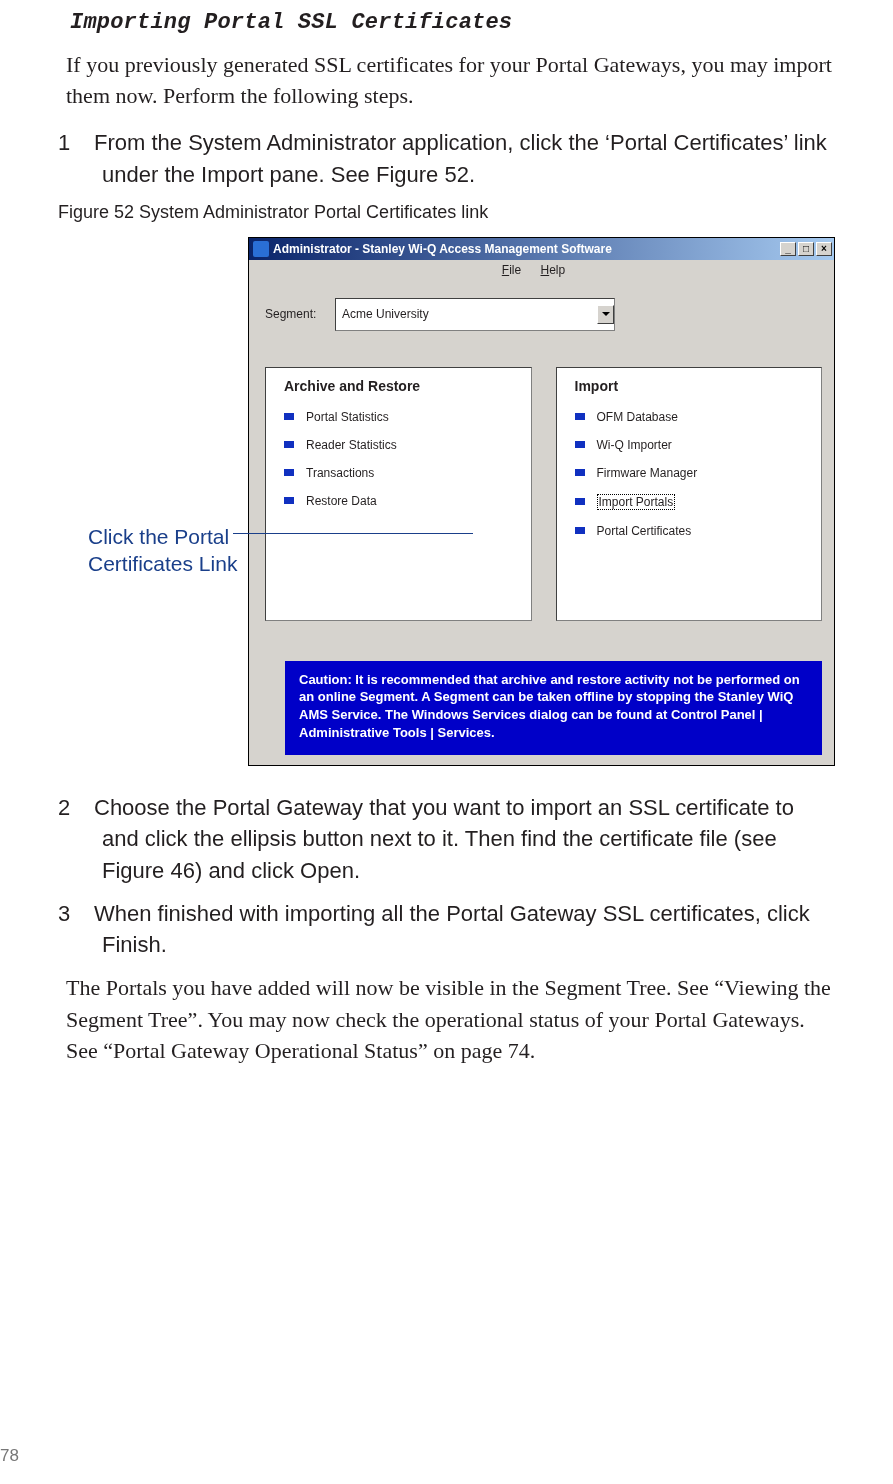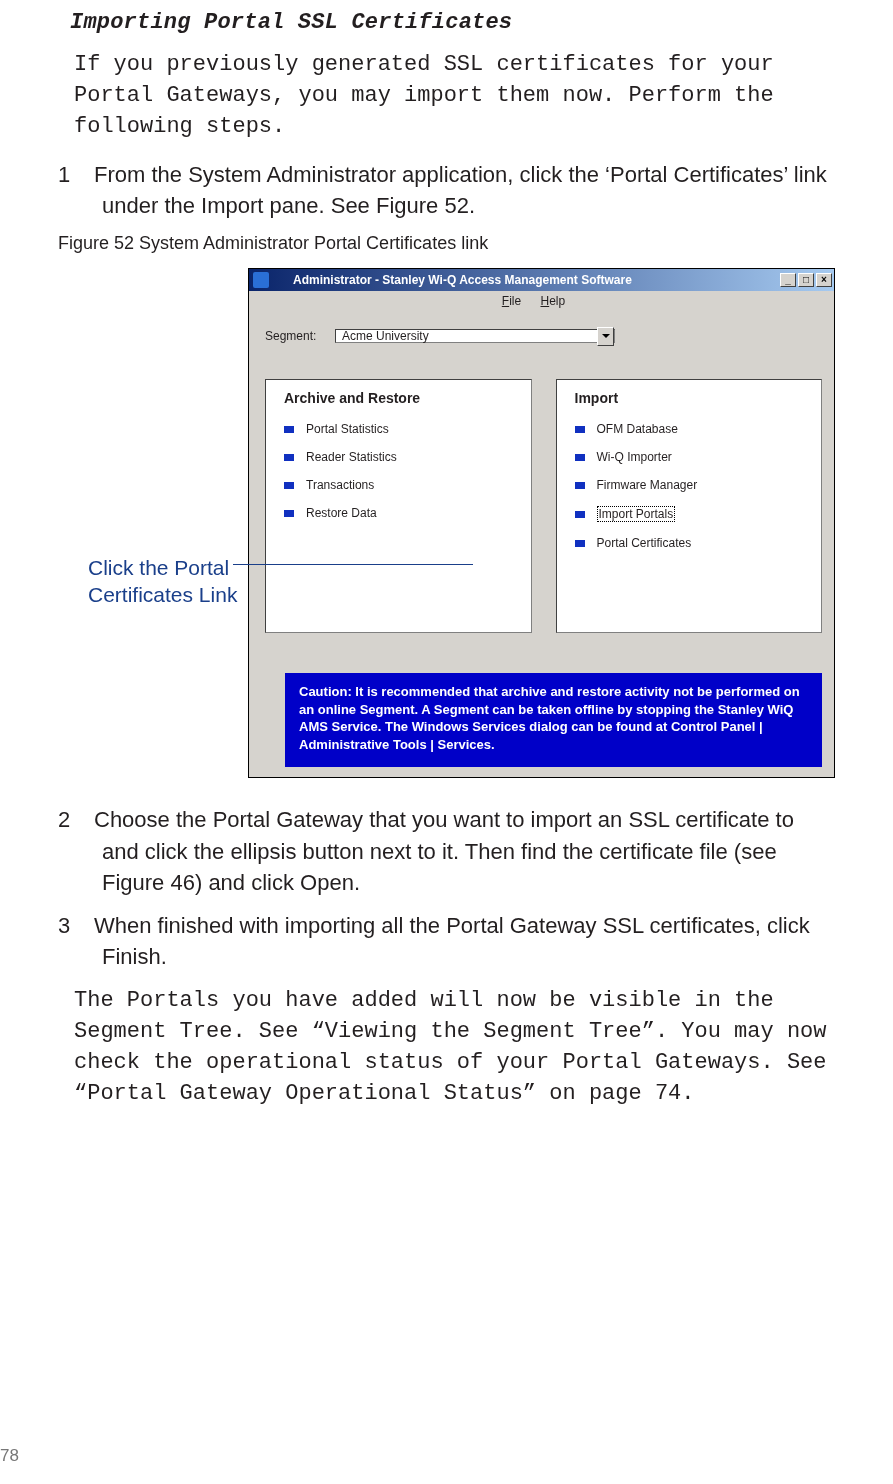--- a/index.html
+++ b/index.html
@@ -15,24 +15,24 @@
   .section-heading {
     font-family: Liberation Mono, monospace;
     font-style: italic;
     font-weight: 700;
     font-size: 22px;
     letter-spacing: 0.2px;
     margin: 10px 0 14px 12px;
     font-stretch: condensed;
   }
   .body-text {
-    font-family: Liberation Mono, monospace;
+    font-family: Liberation Serif, serif;
     font-size: 22px;
     line-height: 1.42;
-    margin: 0 0 16px 16px;
+    margin: 0 0 16px 8px;
     font-stretch: condensed;
   }
   .num-list { list-style: none; margin: 0 0 12px 0; }
   .num-list li {
     font-family: "Arial Narrow", "Helvetica Neue Condensed", Arial, sans-serif;
     font-size: 22px;
     line-height: 1.42;
     margin: 0 0 12px 0;
     padding-left: 44px;
     text-indent: -44px;
@@ -74,39 +74,39 @@
     align-items: center;
     height: 22px;
     padding: 0 2px 0 4px;
     font-weight: 700;
   }
   .titlebar .appicon {
     width: 16px; height: 16px; background: #2a6fd6; margin-right: 4px;
     display: inline-flex; align-items: center; justify-content: center;
     font-size: 10px; border-radius: 2px;
   }
-  .titlebar .title-text { flex: 1; font-size: 12px; margin-left: 20px; }
+  .titlebar .title-text { flex: 1; font-size: 12px; }
   .titlebar .winbtns { display: flex; gap: 2px; }
   .titlebar .winbtn {
     width: 16px; height: 14px; background: #d6d3ce; border: 1px solid #fff;
     border-right-color: #404040; border-bottom-color: #404040;
     font-family: Marlett, Arial; font-size: 10px; line-height: 12px;
     text-align: center; color: #000;
   }
   .menubar { background: #d6d3ce; padding: 3px 6px 5px 6px; font-size: 12px; text-align: center; }
   .menubar span { margin-right: 16px; }
   .menubar span u { text-decoration: underline; }
   .form-area { padding: 8px 12px 10px 16px; }
   .segment-row { display: flex; align-items: center; margin: 8px 0 36px 0; }
   .segment-row label { width: 70px; font-size: 12px; }
   .combo {
     display: flex; align-items: center;
     background: #fff; border: 1px solid #808080;
     border-top-color: #404040; border-left-color: #404040;
-    width: 280px; height: 14px;
+    width: 280px; height: 33px;
   }
   .combo .combo-text { flex: 1; padding: 0 6px; font-size: 12px; }
   .combo .combo-btn {
     width: 17px; height: 19px; background: #d6d3ce;
     border: 1px solid #fff; border-right-color: #404040; border-bottom-color: #404040;
     display: flex; align-items: center; justify-content: center;
   }
   .combo .combo-btn::after { content: ""; border: 4px solid transparent; border-top-color: #000; margin-top: 4px; }
   .panes { display: flex; gap: 24px; align-items: flex-end; }
   .pane {

